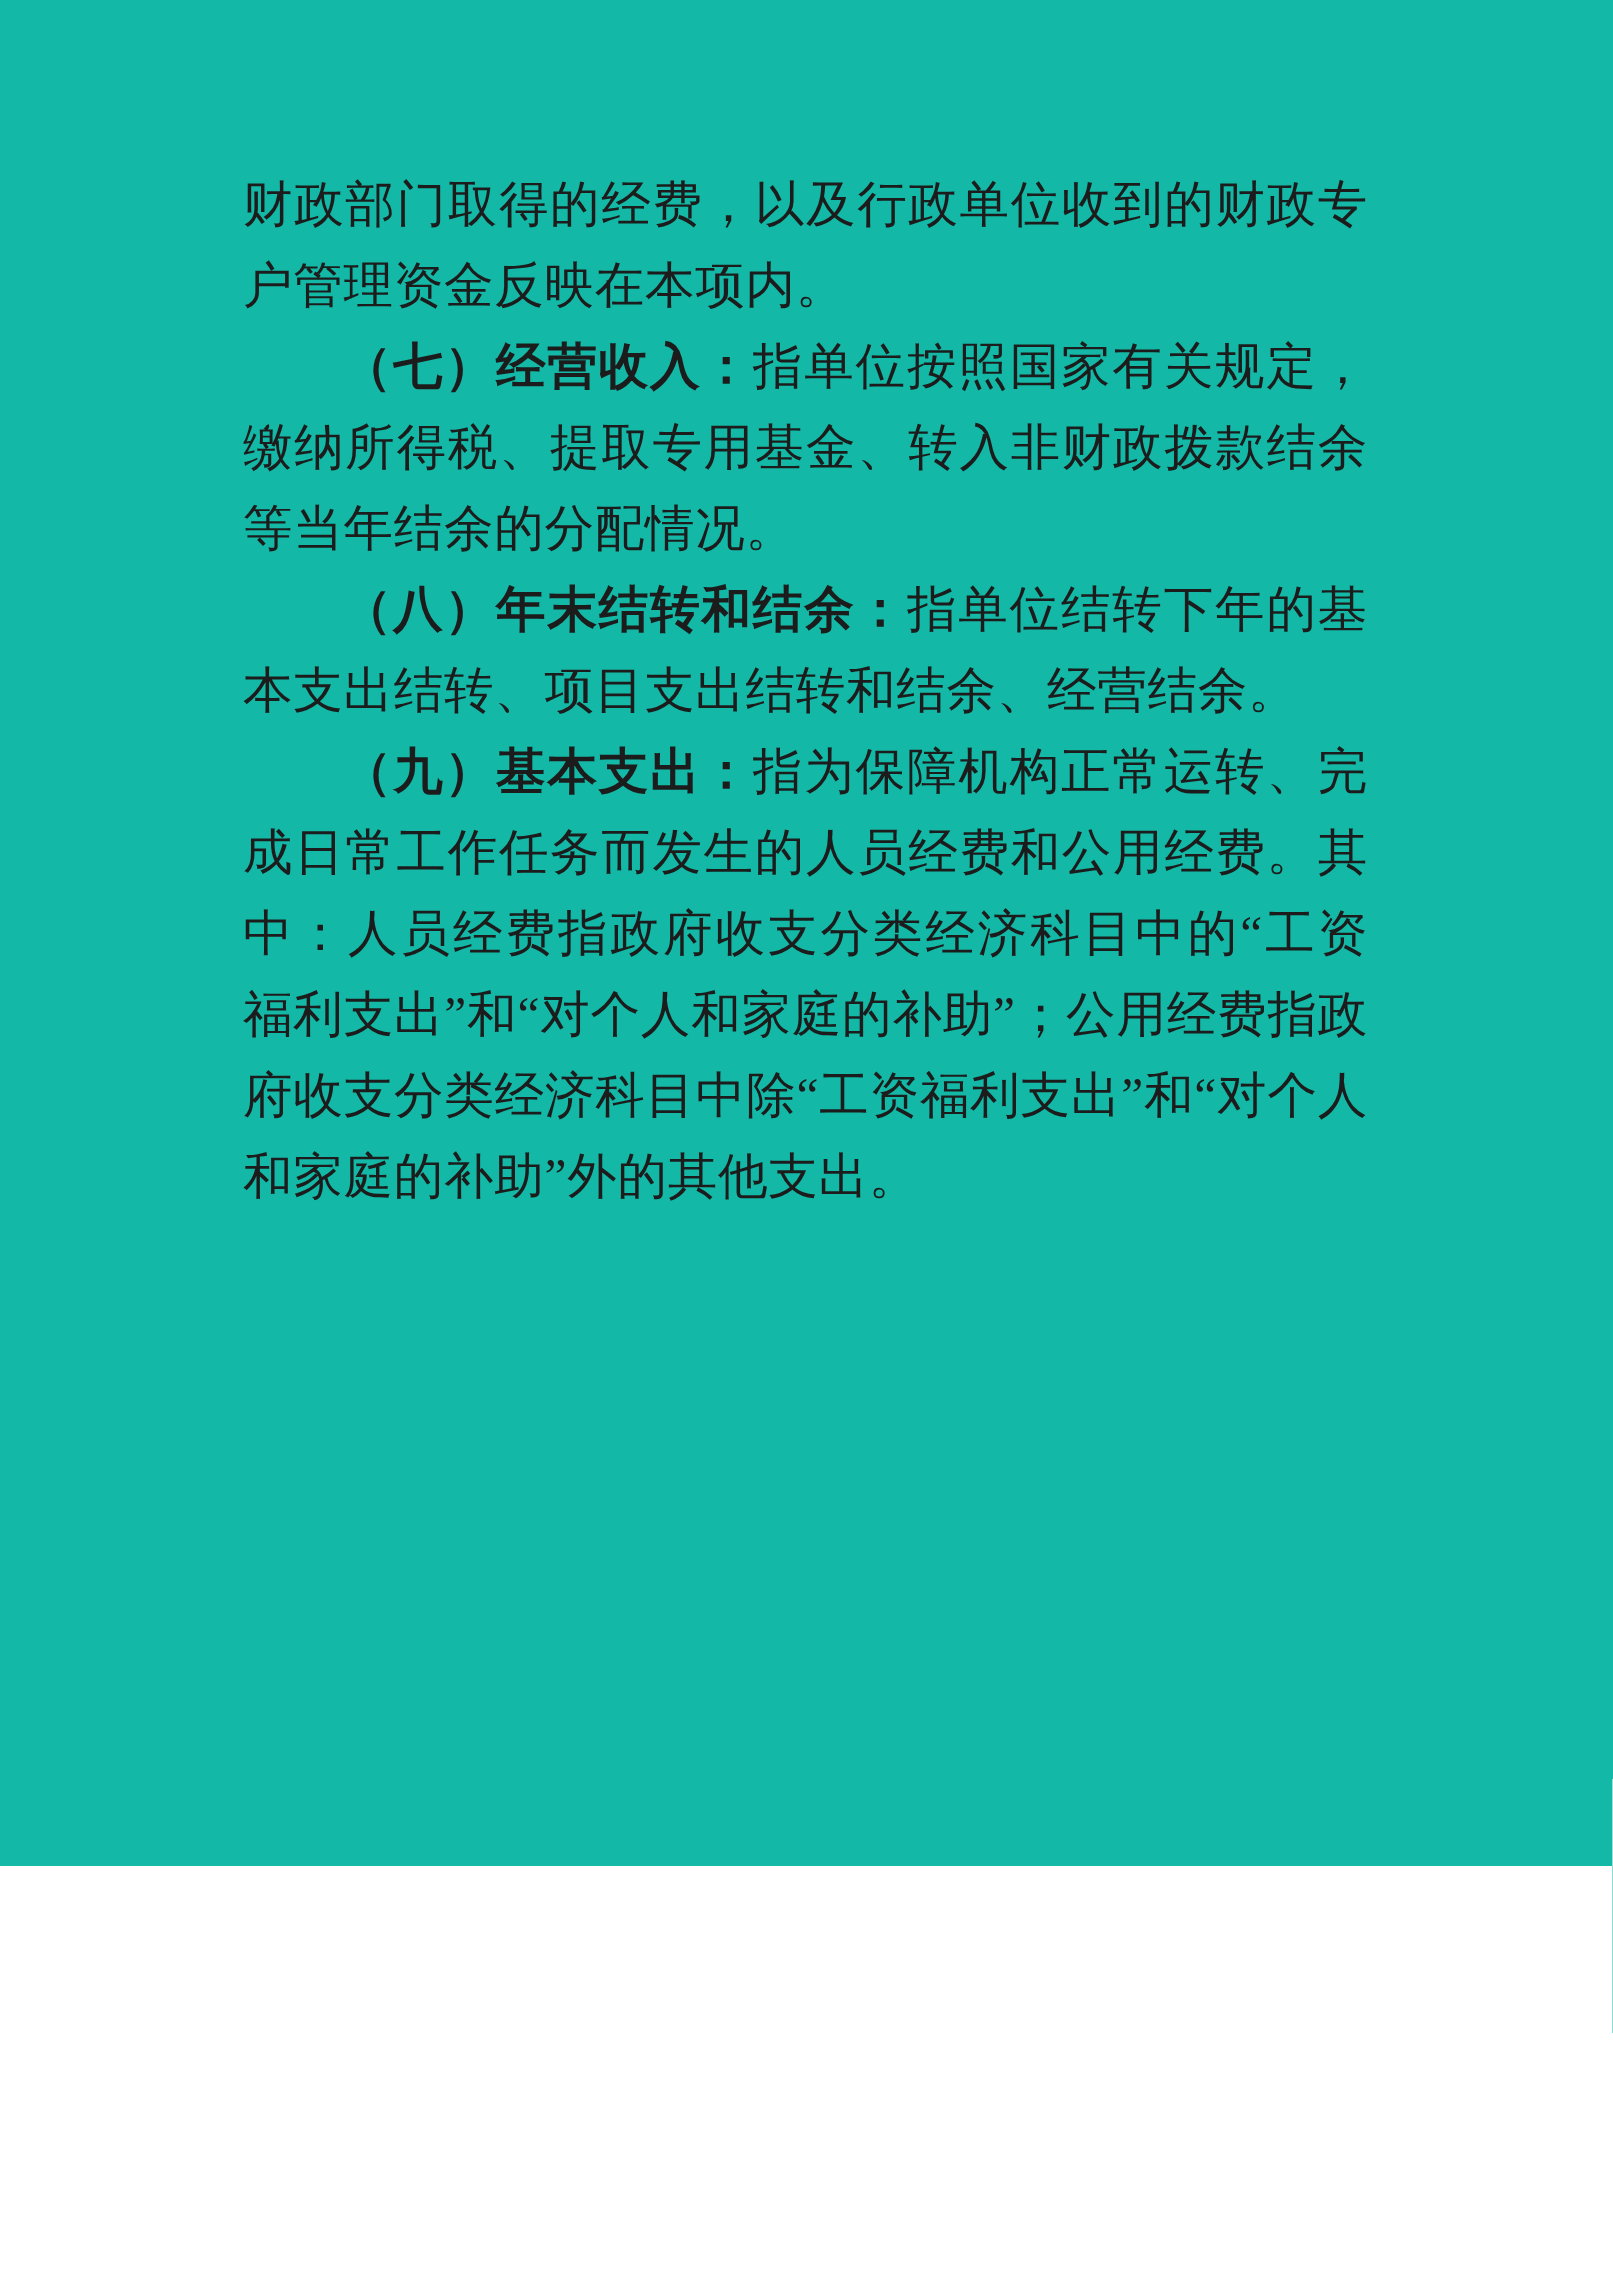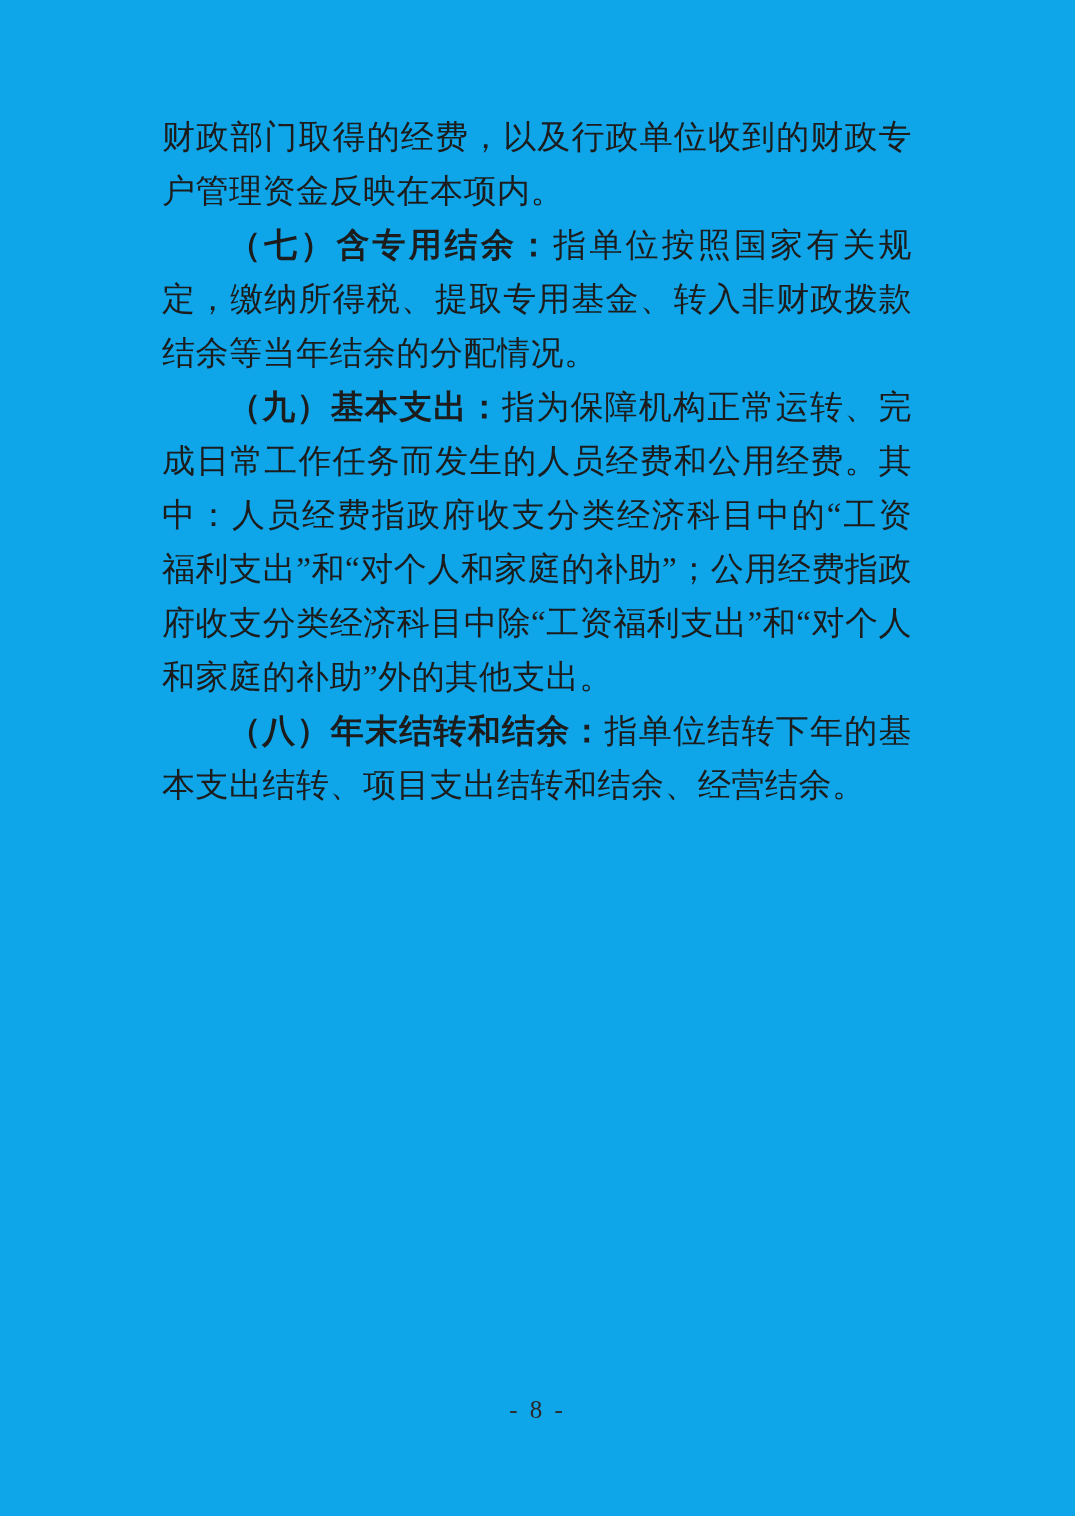--- a/index.html
+++ b/index.html
@@ -3,22 +3,22 @@
 <meta charset="utf-8">
 <style>
   html, body {
     margin: 0;
     padding: 0;
     background: #ffffff;
   }
   .page {
     position: relative;
     width: 1075px;
-    height: 1516px;
-    background: #0ea5e9;
+    height: 1244px;
+    background: #14b8a6;
     overflow: hidden;
     font-family: "Liberation Serif", "DejaVu Serif", serif;
     color: #1c1c1c;
   }
   .content {
     position: absolute;
     left: 162px;
     top: 110px;
     width: 750px;
   }
@@ -53,24 +53,24 @@
 </head>
 <body>
 
 <div class="page">
   <div class="content">
 
     <p class="para continuation"><span class="lead"></span><span>财政部门取得的经费，以及行政单位收到的财政专户管理资金反映在本项内。</span></p>
 
 
 
-    <p class="para"><span class="lead">（七）含专用结余：</span><span>指单位按照国家有关规定，缴纳所得税、提取专用基金、转入非财政拨款结余等当年结余的分配情况。</span></p>
+    <p class="para"><span class="lead">（七）经营收入：</span><span>指单位按照国家有关规定，缴纳所得税、提取专用基金、转入非财政拨款结余等当年结余的分配情况。</span></p>
+
+    <p class="para"><span class="lead">（八）年末结转和结余：</span><span>指单位结转下年的基本支出结转、项目支出结转和结余、经营结余。</span></p>
 
     <p class="para"><span class="lead">（九）基本支出：</span><span>指为保障机构正常运转、完成日常工作任务而发生的人员经费和公用经费。其中：人员经费指政府收支分类经济科目中的“工资福利支出”和“对个人和家庭的补助”；公用经费指政府收支分类经济科目中除“工资福利支出”和“对个人和家庭的补助”外的其他支出。</span></p>
-
-    <p class="para"><span class="lead">（八）年末结转和结余：</span><span>指单位结转下年的基本支出结转、项目支出结转和结余、经营结余。</span></p>
 
 
 
   </div>
 
   <div class="footer">- 8 -</div>
 </div>
 
 </body></html>

